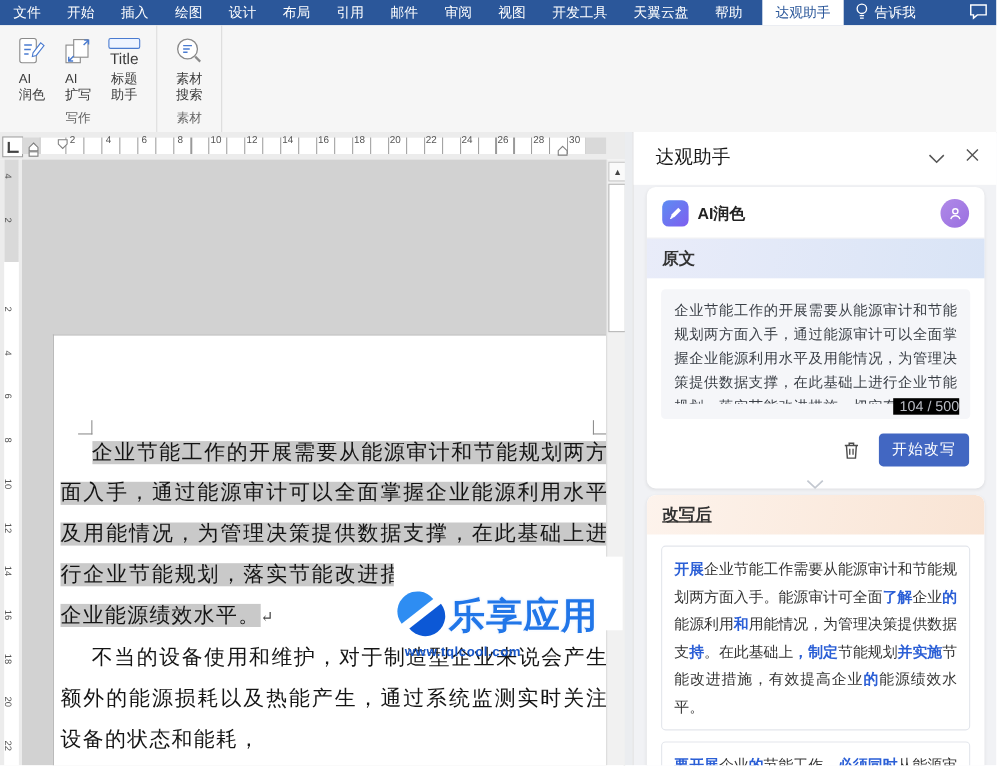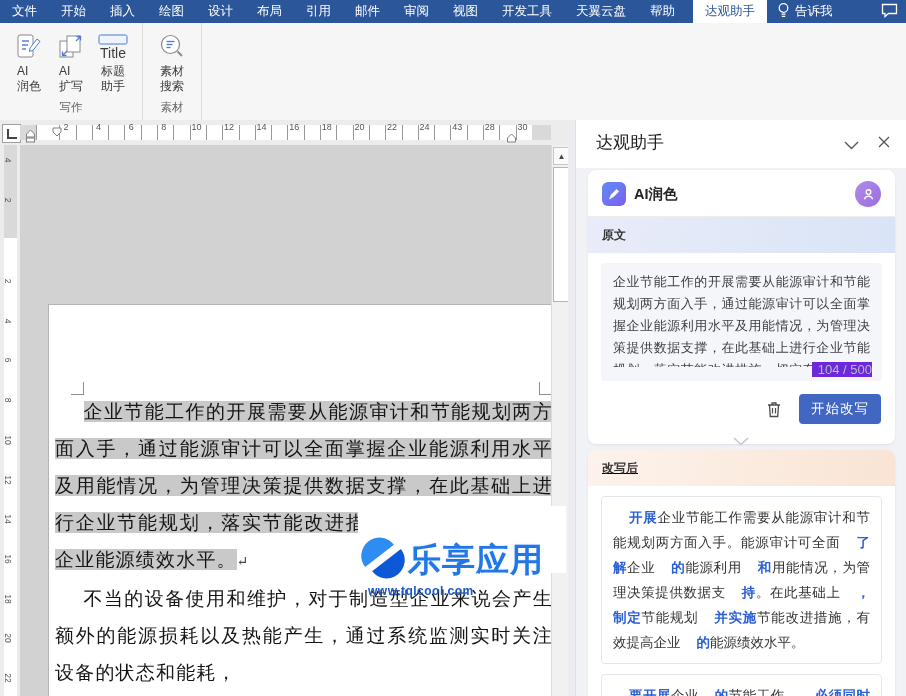--- a/index.html
+++ b/index.html
@@ -91,39 +91,39 @@
   .tool-row{display:flex;align-items:center;padding:11px 14px 9px;}
   .tool-icon{width:24px;height:24px;border-radius:6px;background:linear-gradient(135deg,#5d8df2,#7e5ef0);
              display:flex;align-items:center;justify-content:center;}
   .tool-name{font-size:14.5px;font-weight:bold;color:#222;margin-left:8px;}
   .tool-avatar{margin-left:auto;width:26px;height:26px;border-radius:50%;
                background:linear-gradient(135deg,#b08ae8,#9a6fe0);
                display:flex;align-items:center;justify-content:center;cursor:pointer;}
   .card-div{border-top:1px solid #ededf0;}
   .src-head{height:36px;background:linear-gradient(100deg,#e9ecf9,#d9e4f6);
             display:flex;align-items:center;padding:0 14px;}
-  .sec-label{font-size:12px;font-weight:bold;color:#333;}
+  .sec-label{font-size:15px;font-weight:bold;color:#333;}
   .src-box{position:relative;margin:10px 13px 0;height:118px;background:#f5f6f9;border-radius:4px;
            padding:8px 12px 0;box-sizing:border-box;overflow:hidden;}
   .src-text{font-size:13px;line-height:22px;color:#3a3f46;height:96px;overflow:hidden;text-align:justify;}
-  .src-counter{position:absolute;right:10px;bottom:4px;font-size:13px;color:#b9bcc4;background:#6d28d9;padding-left:6px;}
+  .src-counter{position:absolute;right:10px;bottom:4px;font-size:13px;color:#b9bcc4;background:#000000;padding-left:6px;}
   .src-actions{display:flex;align-items:center;justify-content:flex-end;gap:16px;margin:13px 14px 0;}
   .trash-btn{cursor:pointer;display:flex;}
   .rewrite-btn{min-width:82px;height:30px;background:#4267c2;color:#fff;font-size:13.5px;
                border:none;border-radius:4px;cursor:pointer;letter-spacing:1px;
                font-family:"Liberation Sans",sans-serif;}
   .collapse-chevron{position:absolute;left:50%;top:312px;transform:translateX(-50%);cursor:pointer;}
 
   .cardB{position:absolute;left:12px;top:330px;width:307px;height:260px;background:#fff;
          border-radius:8px 8px 0 0;box-shadow:0 1px 3px rgba(0,0,0,.07);overflow:hidden;}
   .res-head{height:36px;background:linear-gradient(100deg,#fdf3ec,#f9e4d4);
             display:flex;align-items:center;padding:0 14px;border-radius:8px 8px 0 0;text-decoration:underline;}
   .result-card{margin:10px 13px;border:1px solid #e3e6ec;border-radius:4px;background:#fff;
                padding:8px 11px;font-size:13.5px;line-height:25px;color:#333;text-align:justify;}
-  .result-card .hl{color:#2b5fd6;font-weight:bold;margin-left:16px;}
+  .result-card .hl{color:#2b5fd6;font-weight:bold;}
 </style>
 </head>
 <body>
 
 <div class="app">
 
   <div class="menubar">
     <div class="menu-tabs">
         <div class="mtab">文件</div>
         <div class="mtab">开始</div>
@@ -245,21 +245,21 @@
         <span class="hnum" style="left: 111.2px;">6</span>
         <span class="hnum" style="left: 143.8px;">8</span>
         <span class="hnum" style="left: 176.4px;">10</span>
         <span class="hnum" style="left: 209px;">12</span>
         <span class="hnum" style="left: 241.6px;">14</span>
         <span class="hnum" style="left: 274.2px;">16</span>
         <span class="hnum" style="left: 306.8px;">18</span>
         <span class="hnum" style="left: 339.4px;">20</span>
         <span class="hnum" style="left: 372px;">22</span>
         <span class="hnum" style="left: 404.6px;">24</span>
-        <span class="hnum" style="left: 437.2px;">43</span>
+        <span class="hnum" style="left: 437.2px;">26</span>
         <span class="hnum" style="left: 469.8px;">28</span>
         <span class="hnum" style="left: 502.4px;">30</span>
       </div>
     <div class="marker" style="left:32px;top:3px;">
       <svg width="10" height="10" viewBox="0 0 10 10">
           <path d="M1 1h8v4L5 9 1 5z" fill="#fff" stroke="#7f7f7f"></path>
         </svg>
     </div>
     <div class="marker" style="left:5px;top:9px;">
       <svg width="11" height="14" viewBox="0 0 11 14">

